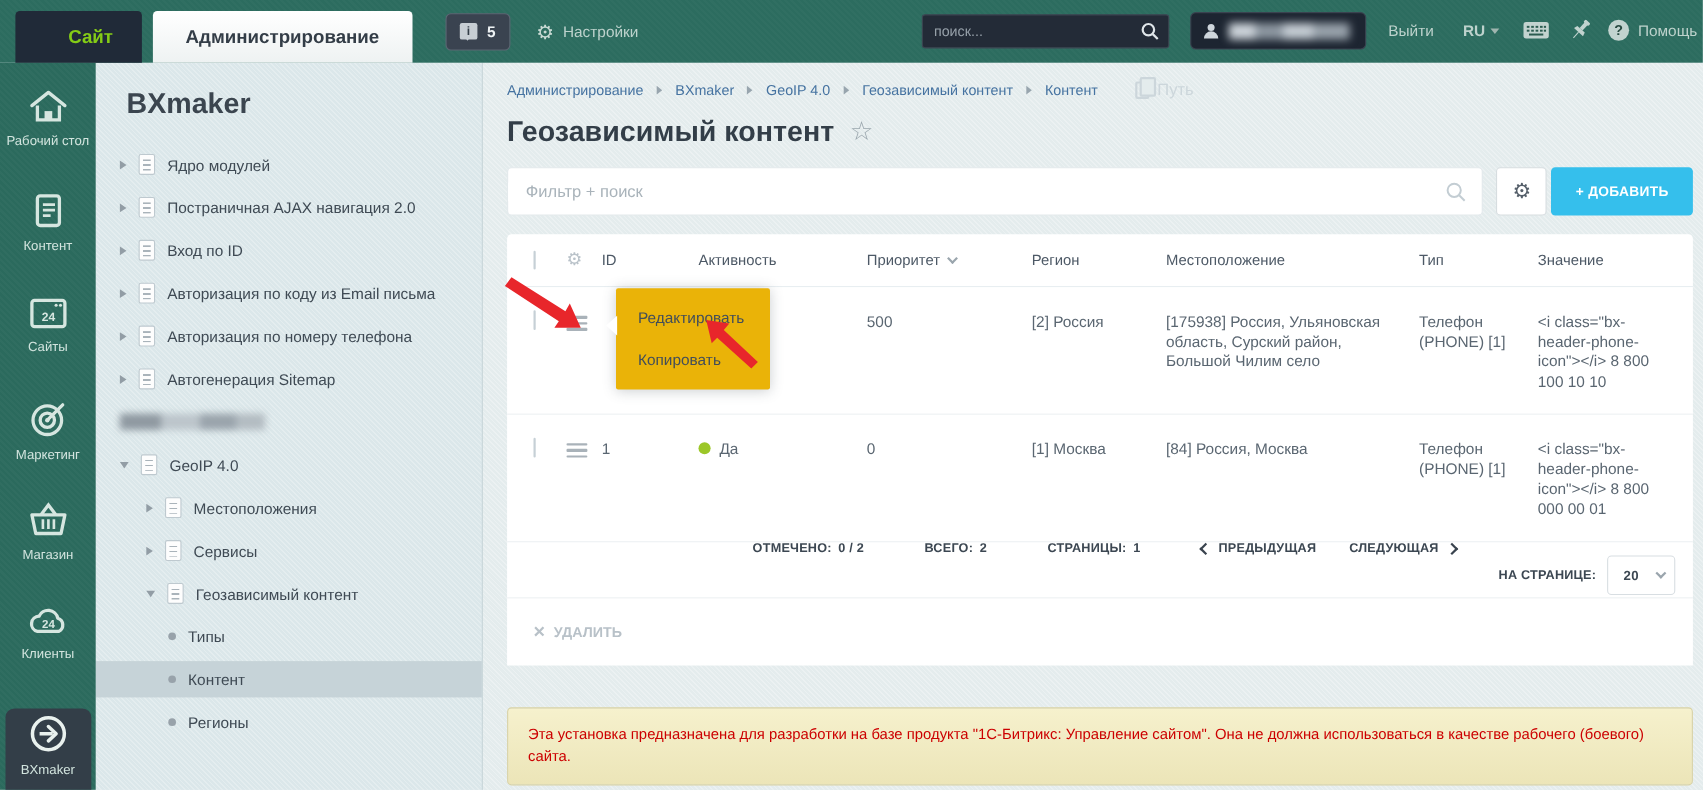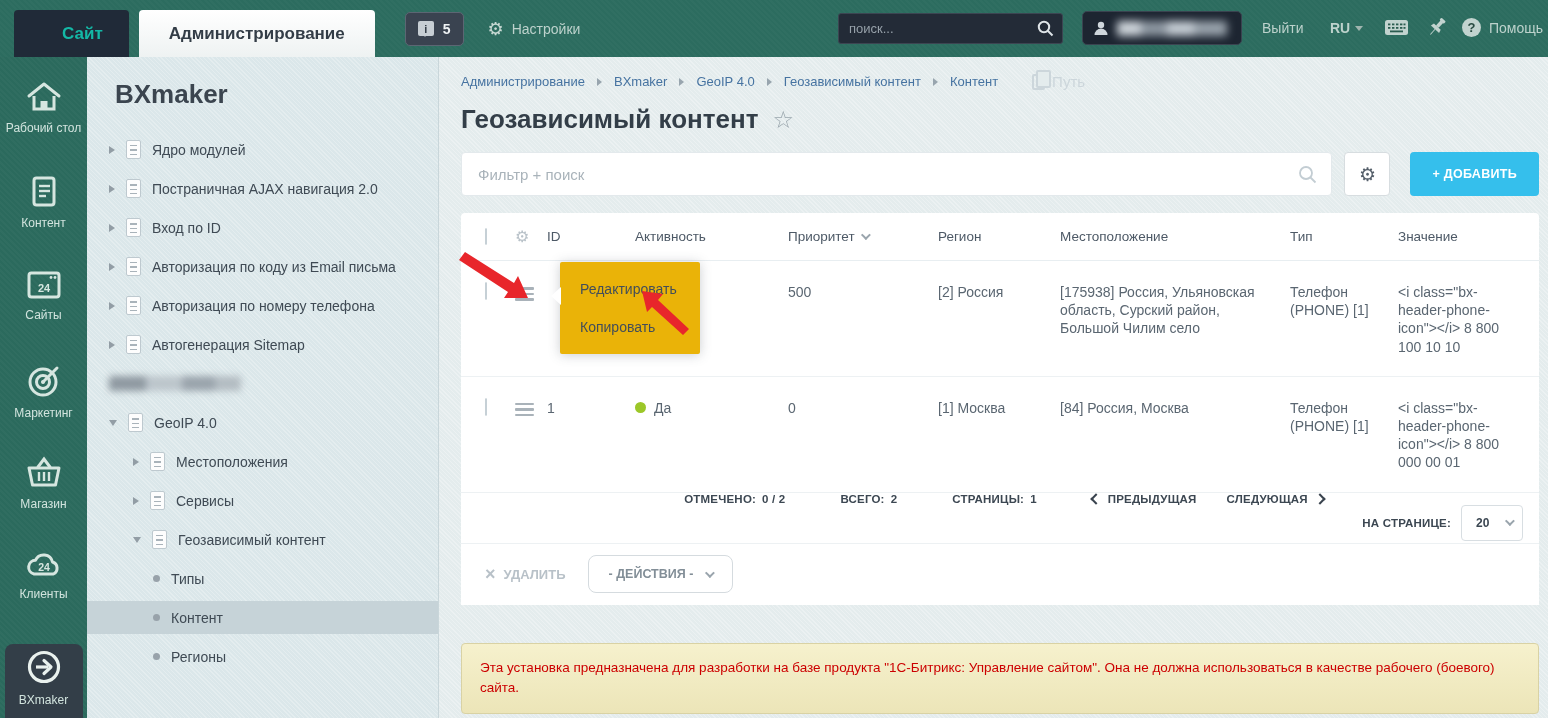--- a/index.html
+++ b/index.html
@@ -4,21 +4,21 @@
 <style>
   * { margin:0; padding:0; box-sizing:border-box; }
   html,body { width:1548px; height:718px; overflow:hidden; font-family:"Liberation Sans", sans-serif; background:#e4eced; }
 
   
   .topbar { position:absolute; left:0; top:0; width:100%; height:57px; background:#2c6c5f;
             background-image:repeating-linear-gradient(45deg, rgba(255,255,255,.02) 0 2px, transparent 2px 4px);
             display:flex; align-items:center; z-index:30; }
   .tab { height:47px; margin-top:10px; display:flex; align-items:center; padding:0 26px; border-radius:4px 4px 0 0;
          font-size:17px; font-weight:bold; cursor:pointer; }
-  .tab-site { background:#202a38; color:#14b8a6; margin-left:14px;padding-left:48px; }
+  .tab-site { background:#202a38; color:#84cc16; margin-left:14px;padding-left:48px; }
   .tab-admin { background:linear-gradient(#ffffff,#eef2f2); color:#333d47; margin-left:10px; padding:0 30px; }
   .notif { margin-left:30px; height:34px; background:#3a4350; border:1px solid #5c6673; border-radius:5px;
            display:flex; align-items:center; padding:0 12px; gap:9px; cursor:pointer; }
   .notif-i { width:16px; height:15px; background:#c7ced4; border-radius:2px; color:#333d47; font-weight:bold;
              font-size:11px; display:flex; align-items:center; justify-content:center; position:relative; }
   .notif-i::after { content:""; position:absolute; bottom:-4px; left:4px; border:3px solid transparent; border-top:4px solid #c7ced4; }
   .notif-count { color:#eef2f4; font-size:14px; font-weight:bold; }
   .settings { margin-left:24px; display:flex; align-items:center; gap:8px; color:#bdd2cc; font-size:14px; cursor:pointer; }
   .gear-glyph { font-size:18px; color:#c9dad4; line-height:1; }
   .tsearch { position:absolute; left:838px; top:13px; width:225px; height:31px; background:#232b37; border:1px solid #3c4552;
@@ -86,21 +86,21 @@
   .star { font-size:24px; color:#9aa6ad; cursor:pointer; line-height:1; }
 
   .filterbar { display:flex; margin-top:17px; height:44px; }
   .filter-input { flex:1; background:#fff; border:1px solid #e3e9ec; border-radius:4px; display:flex; align-items:center; }
   .filter-input input { flex:1; border:none; outline:none; font-size:15px; padding:0 16px; color:#525d68;
                         font-family:"Liberation Sans", sans-serif; }
   .filter-input input::placeholder { color:#a9b3ba; }
   .filter-input svg { margin-right:14px; }
   .gear-btn { width:46px; height:44px; margin-left:12px; background:#fff; border:1px solid #d7dde0; border-radius:4px;
               display:flex; align-items:center; justify-content:center; font-size:19px; color:#555f6a; cursor:pointer; }
-  .add-btn { margin-left:20px; height:44px; background:#35bfec; border:none; border-radius:4px; color:#fff; font-weight:bold;
+  .add-btn { margin-left:4px; height:44px; background:#35bfec; border:none; border-radius:4px; color:#fff; font-weight:bold;
              font-size:12.5px; padding:0 22px; cursor:pointer; letter-spacing:.3px; font-family:"Liberation Sans", sans-serif; }
 
   .card { position:relative; margin-top:17px; background:#fff; border-radius:4px 4px 0 0; }
   .grid { display:grid; grid-template-columns:30px 32px 88px 153px 150px 122px 230px 108px 1fr; align-items:start; padding-left:24px; }
   .thead { height:48px; align-items:center; font-size:13.5px; color:#4d5966; border-bottom:1px solid #e8eef1; }
   .th { display:flex; align-items:center; gap:6px; cursor:pointer; }
   .cb { width:16px; height:16px; background:#fff; border:1px solid #c6d0d6; border-radius:3px; cursor:pointer; }
   .hgear { font-size:16px; color:#b9c2c9; cursor:pointer; line-height:1; }
   .chev-down { width:7px; height:7px; border-right:2px solid #9aa5ad; border-bottom:2px solid #9aa5ad; transform:rotate(45deg) translateY(-2px); }
   .chev-left { width:8px; height:8px; border-left:2.5px solid #39434e; border-bottom:2.5px solid #39434e; transform:rotate(45deg); }
@@ -472,24 +472,20 @@
           <span class="chev-down"></span>
         </div>
       </div>
     </div>
 
     <div class="tactions">
       <div class="del">
         <span class="x-icon">×</span>
         <span>УДАЛИТЬ</span>
       </div>
-      <div class="act-btn">
-        <span>- ДЕЙСТВИЯ -</span>
-        <span class="chev-down"></span>
-      </div>
     </div>
 
     <div class="popup">
       <div class="popup-item">Редактировать</div>
       <div class="popup-item">Копировать</div>
     </div>
   </div>
 
   <div class="warning">
     <span>Эта установка предназначена для разработки на базе продукта "1С-Битрикс: Управление сайтом". Она не должна использоваться в качестве рабочего (боевого) сайта.</span>

